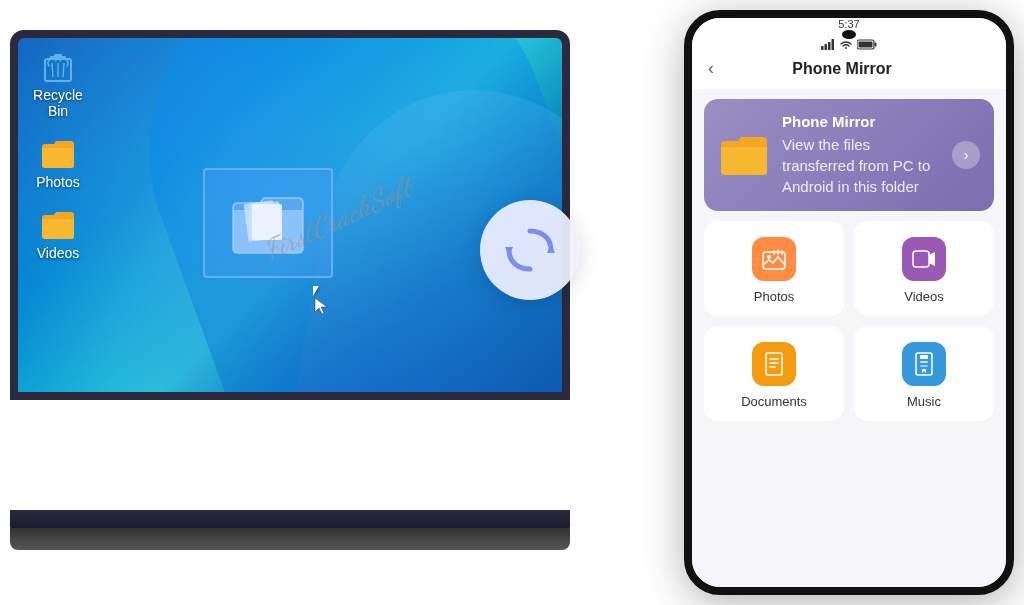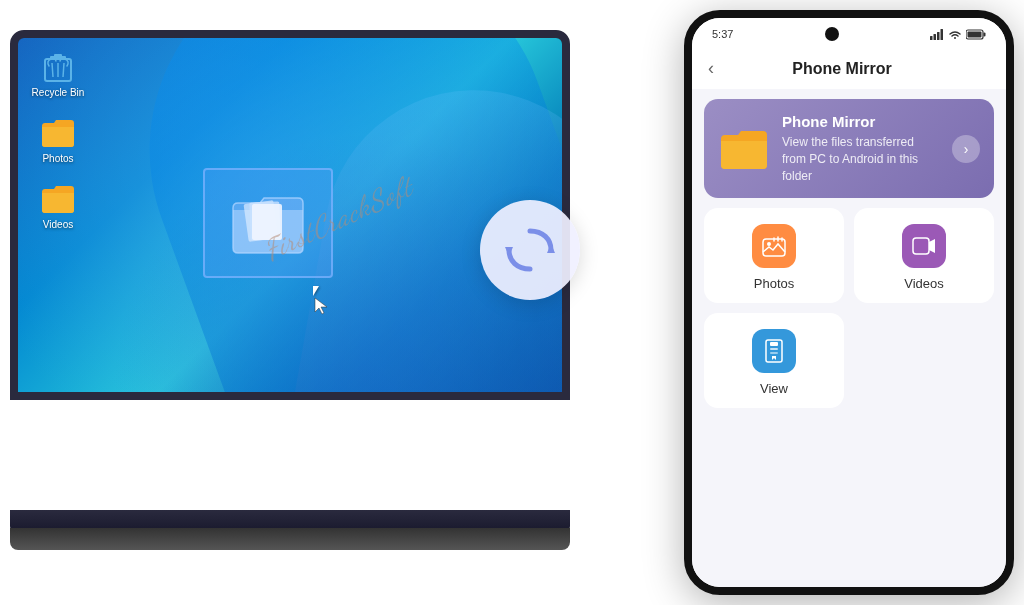--- a/index.html
+++ b/index.html
@@ -92,21 +92,21 @@
       width: 36px;
       height: 36px;
       display: flex;
       align-items: center;
       justify-content: center;
       margin-bottom: 3px;
     }
 
     .desktop-icon .icon-label {
       color: #fff;
-      font-size: 10px;
+      font-size: 14px;
       text-align: center;
       text-shadow: 0 1px 3px rgba(0,0,0,0.6);
     }
 
     
     .center-folder {
       position: absolute;
       left: 185px;
       top: 130px;
       width: 130px;
@@ -210,23 +210,24 @@
       box-shadow: 0 8px 40px rgba(0,0,0,0.3);
     }
 
     
     .phone-status-bar {
       height: 32px;
       background: #fff;
       display: flex;
       align-items: center;
       justify-content: space-between;
-      padding: 16px 20px;
+      padding: 0 20px;
       font-size: 11px;
       color: #333;
+      flex-direction: column;
     }
 
     .phone-notch {
       width: 14px;
       height: 14px;
       background: #111;
       border-radius: 50%;
       margin: 0 auto;
     }
 
@@ -290,21 +291,21 @@
 
     .phone-mirror-title {
       color: #fff;
       font-size: 15px;
       font-weight: 700;
       margin-bottom: 4px;
     }
 
     .phone-mirror-desc {
       color: rgba(255,255,255,0.85);
-      font-size: 12px;
+      font-size: 15px;
       line-height: 1.4;
     }
 
     .phone-mirror-arrow {
       width: 28px;
       height: 28px;
       background: rgba(255,255,255,0.3);
       border-radius: 50%;
       display: flex;
       align-items: center;
@@ -518,31 +519,40 @@
           <div class="app-tile-icon icon-purple">
             <svg width="26" height="26" viewBox="0 0 26 26">
               <rect x="2" y="5" width="16" height="16" rx="3" fill="none" stroke="white" stroke-width="1.5"></rect>
               <path d="M18 9 L24 6 L24 20 L18 17 Z" fill="white"></path>
             </svg>
           </div>
           <span class="app-tile-label">Videos</span>
         </div>
 
 
+        <div class="app-tile">
+          <div class="app-tile-icon icon-amber">
+            <svg width="26" height="26" viewBox="0 0 26 26">
+              <rect x="5" y="2" width="16" height="22" rx="2" fill="none" stroke="white" stroke-width="1.5"></rect>
+              <path d="M9 8 L17 8 M9 12 L17 12 M9 16 L14 16" stroke="white" stroke-width="1.5" stroke-linecap="round"></path>
+            </svg>
+          </div>
+          <span class="app-tile-label">Documents</span>
+        </div>
 
         <div class="app-tile">
           <div class="app-tile-icon icon-blue">
             <svg width="26" height="26" viewBox="0 0 26 26">
               <rect x="5" y="2" width="16" height="22" rx="2" fill="none" stroke="white" stroke-width="1.5"></rect>
               <rect x="9" y="4" width="8" height="4" rx="1" fill="white"></rect>
               <rect x="9" y="10" width="8" height="2" rx="1" fill="white" opacity="0.7"></rect>
               <rect x="9" y="14" width="8" height="2" rx="1" fill="white" opacity="0.5"></rect>
               <path d="M11 18 L15 18 L15 22 L13 20 L11 22 Z" fill="white"></path>
             </svg>
           </div>
-          <span class="app-tile-label">View</span>
+          <span class="app-tile-label">Music</span>
         </div>
 
       </div>
 
     </div>
   </div>
 </div>
 
 </body></html>

